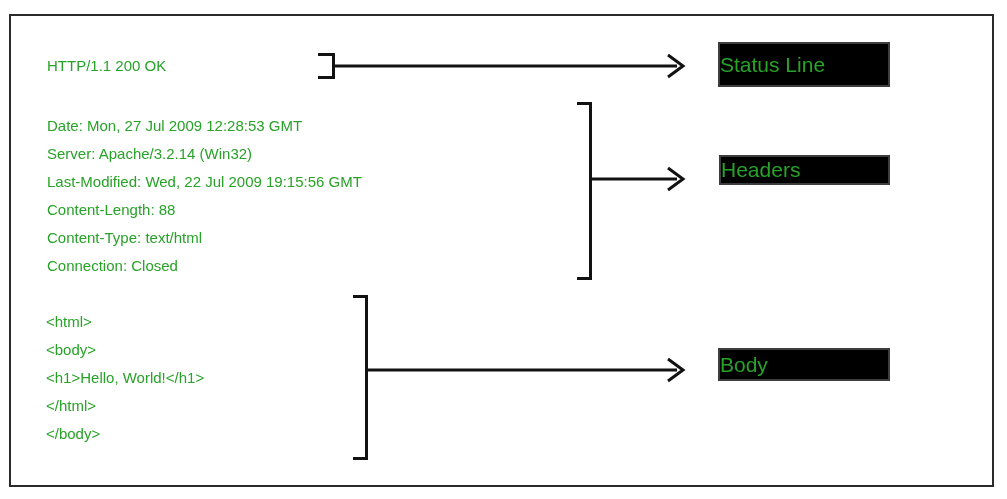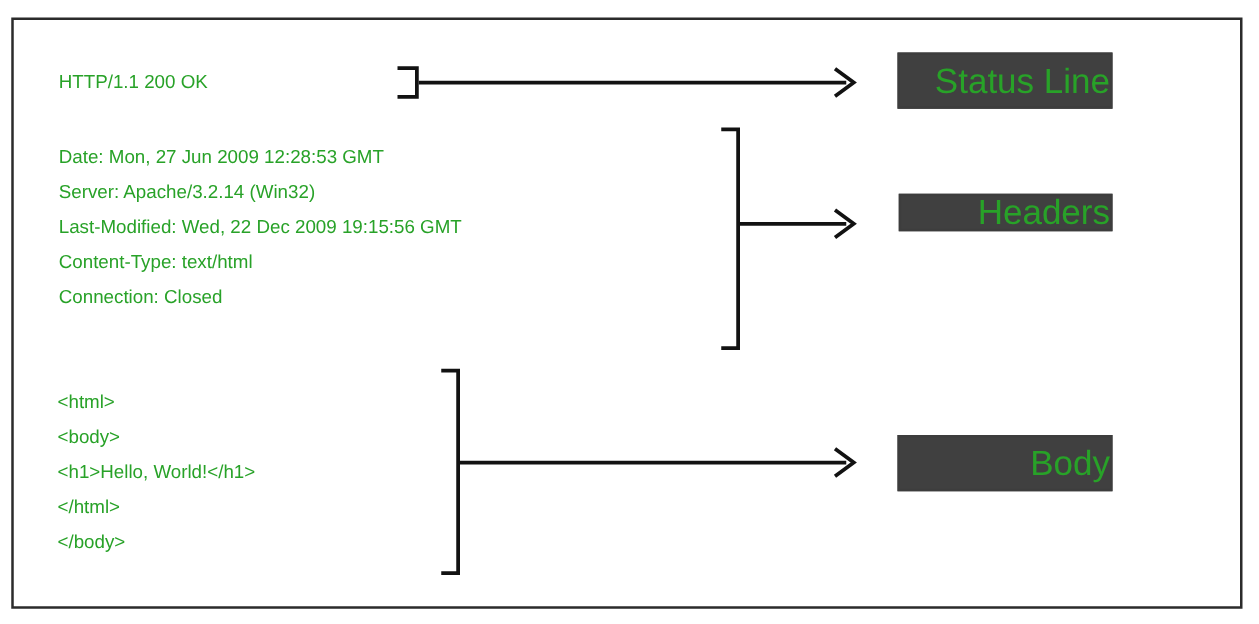--- a/index.html
+++ b/index.html
@@ -35,31 +35,31 @@
     white-space: nowrap;
   }
   .status-text { left: 47px; top: 52px; }
   .headers-text { left: 47px; top: 112px; }
   .body-text   { left: 46px; top: 308px; }
 
   .label-box {
     position: absolute;
     border: 2px solid var(--box-border, #3d3d3d);
     box-sizing: border-box;
-    background: #404040;
+    background: #000000;
     display: flex;
     align-items: center;
-    justify-content: flex-end;
+    justify-content: flex-start;
     color: var(--text-green, #28a228);
-    font-size: 28px;
+    font-size: 21px;
     white-space: nowrap;
   }
   .box-status  { left: 718px; top: 42px;  width: 172px; height: 45px; }
   .box-headers { left: 719px; top: 155px; width: 171px; height: 30px; }
-  .box-body    { left: 718px; top: 348px; width: 172px; height: 45px; }
+  .box-body    { left: 718px; top: 348px; width: 172px; height: 33px; }
 
   svg.overlay {
     position: absolute;
     left: 0;
     top: 0;
     width: 1007px;
     height: 499px;
     pointer-events: none;
   }
   .stroke {
@@ -71,23 +71,24 @@
 </head>
 <body>
 
 <div class="stage">
 
   <div class="frame"></div>
 
   <div class="green-text status-text">HTTP/1.1 200 OK</div>
 
   <div class="green-text headers-text">
-    <div>Date: Mon, 27 Jun 2009 12:28:53 GMT</div>
+    <div>Date: Mon, 27 Jul 2009 12:28:53 GMT</div>
     <div>Server: Apache/3.2.14 (Win32)</div>
-    <div>Last-Modified: Wed, 22 Dec 2009 19:15:56 GMT</div>
+    <div>Last-Modified: Wed, 22 Jul 2009 19:15:56 GMT</div>
+    <div>Content-Length: 88</div>
     <div>Content-Type: text/html</div>
     <div>Connection: Closed</div>
   </div>
 
   <div class="green-text body-text">
     <div>&lt;html&gt;</div>
     <div>&lt;body&gt;</div>
     <div>&lt;h1&gt;Hello, World!&lt;/h1&gt;</div>
     <div>&lt;/html&gt;</div>
     <div>&lt;/body&gt;</div>

